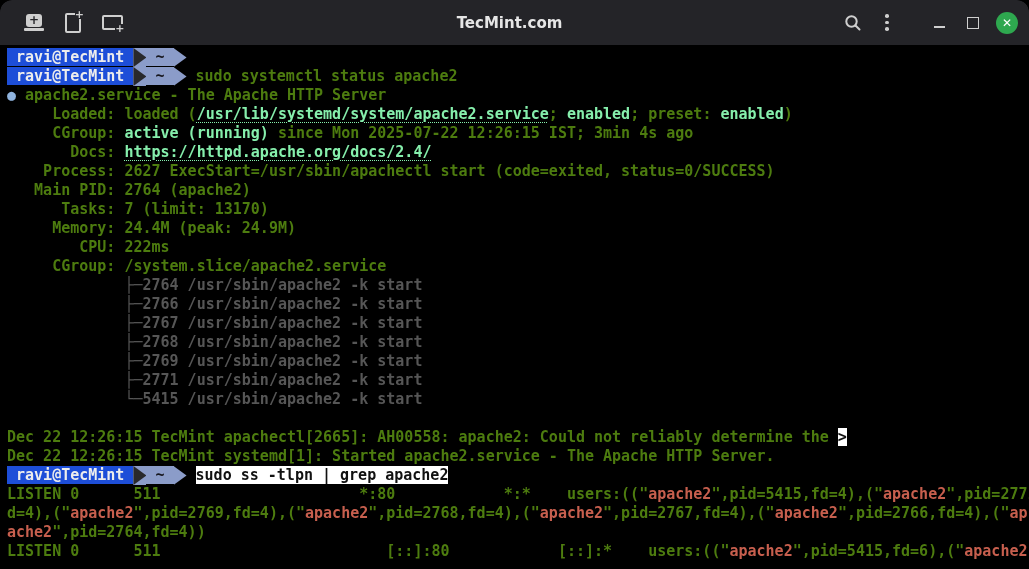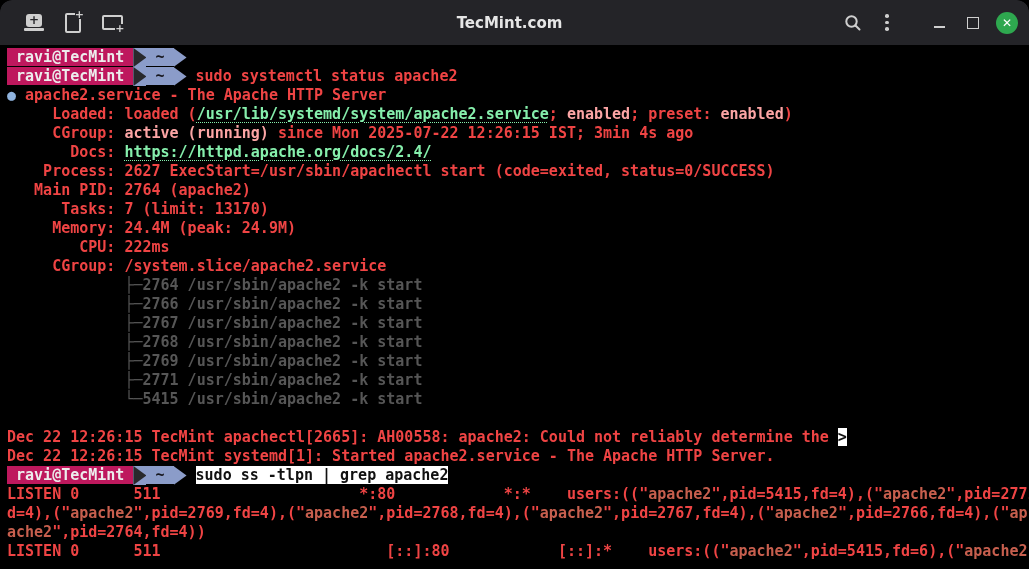--- a/index.html
+++ b/index.html
@@ -38,28 +38,28 @@
   .ic-max{width:10px;height:10px;border:1.5px solid #cfcfcf;}
   .ic-close{width:22px;height:22px;border-radius:50%;background:#2ea84f;color:#fff;
     display:flex;align-items:center;justify-content:center;font:bold 12px "DejaVu Sans",sans-serif;}
   
   .terminal{
     position:absolute;top:45px;left:0;right:0;bottom:0;background:#000;
     padding:3px 0 0 7px;overflow:hidden;
     font:bold 15px "DejaVu Sans Mono", monospace;color:#f2f2f2;
   }
   .line{white-space:pre;height:19px;line-height:19px;}
-  .s-w{color:#ef4444;}
-  .s-b{color:#fca5a5;margin-top:16px;}
+  .s-w{color:#4d7c0f;}
+  .s-b{color:#86efac;margin-top:16px;}
   .s-r{color:#c75f4e;}
   .s-g{color:#565656;}
   .s-dot{color:#8fb3de;}
   .s-u{color:#86efac;text-decoration:underline dotted 1px;text-underline-offset:3px;}
   .s-inv{background:#ffffff;color:#111111;}
-  .s-ph{background:#be185d;color:#ededed;}
+  .s-ph{background:#1d4ed8;color:#ededed;}
   .s-pt{background:#8b9cc9;color:#16161e;}
   .s-pa1,.s-pa2{display:inline-block;width:13px;height:19px;vertical-align:top;}
   .s-pa1{background:#8b9cc9;}
   .s-pa1::before{content:"";display:block;width:100%;height:100%;background:#29292c;clip-path:polygon(0 0,100% 50%,0 100%);}
   .s-pa2::before{content:"";display:block;width:100%;height:100%;background:#8b9cc9;clip-path:polygon(0 0,100% 50%,0 100%);}
 </style>
 </head>
 <body>
 
 <div class="window">

